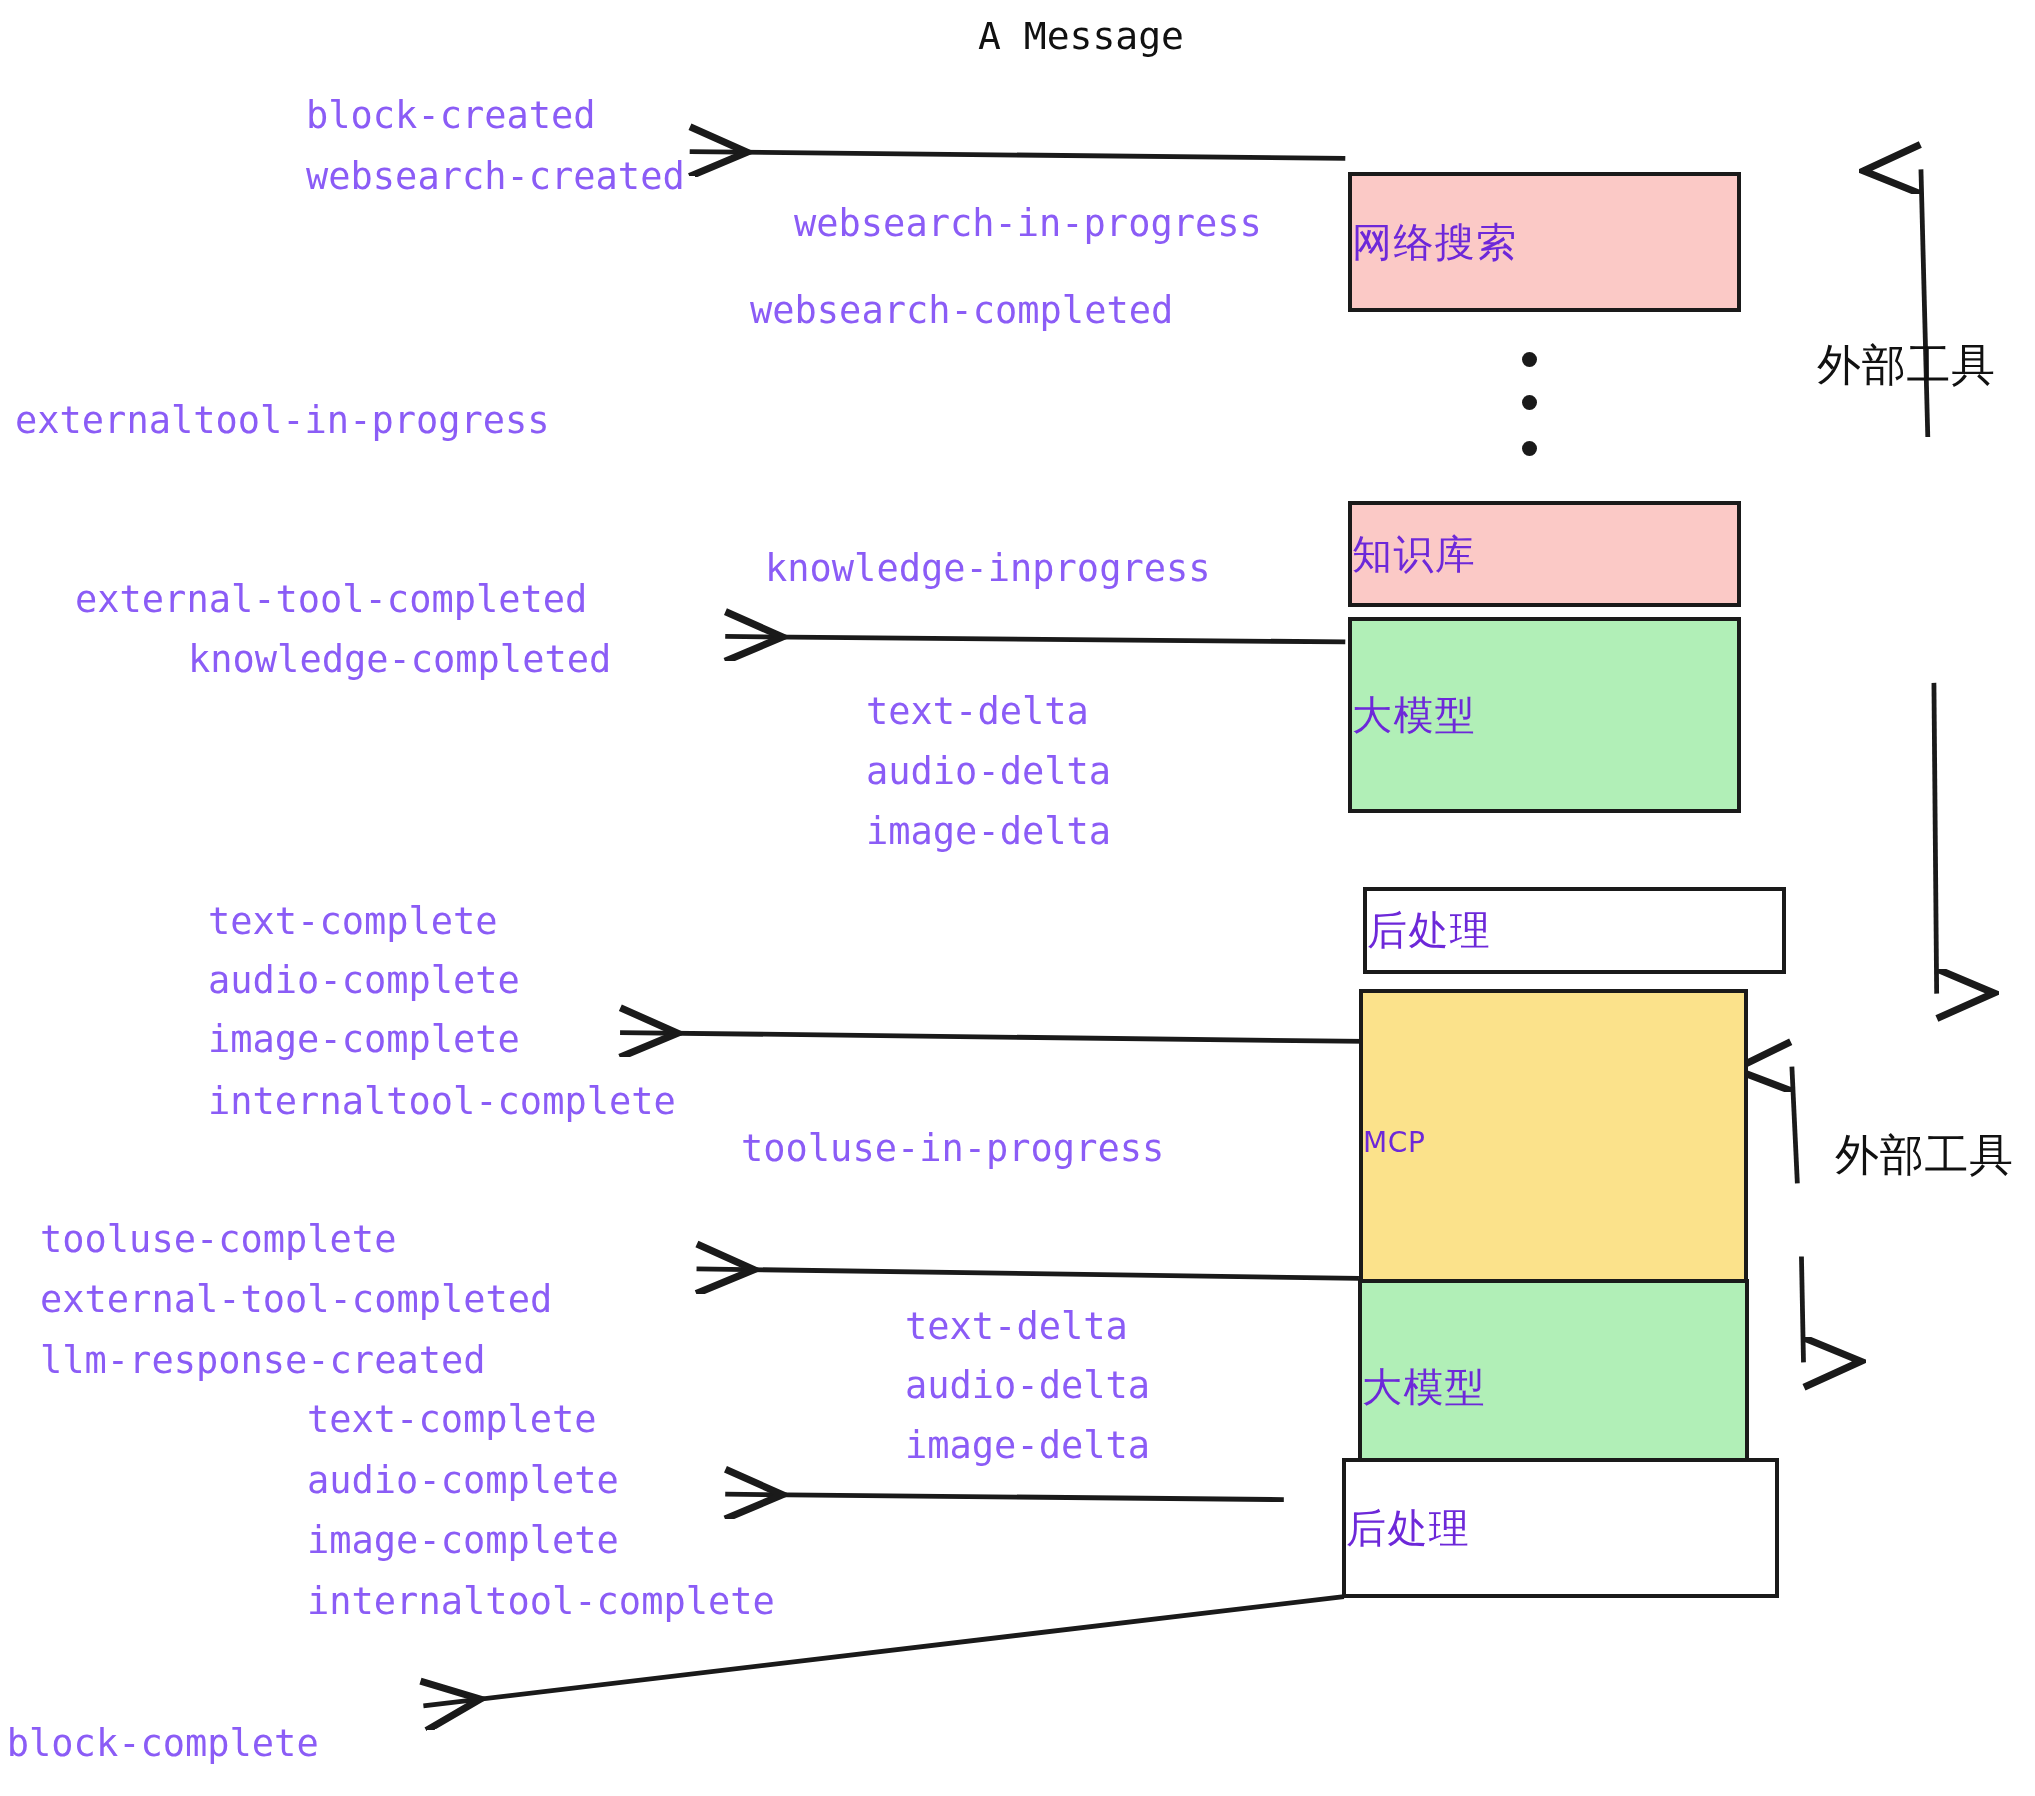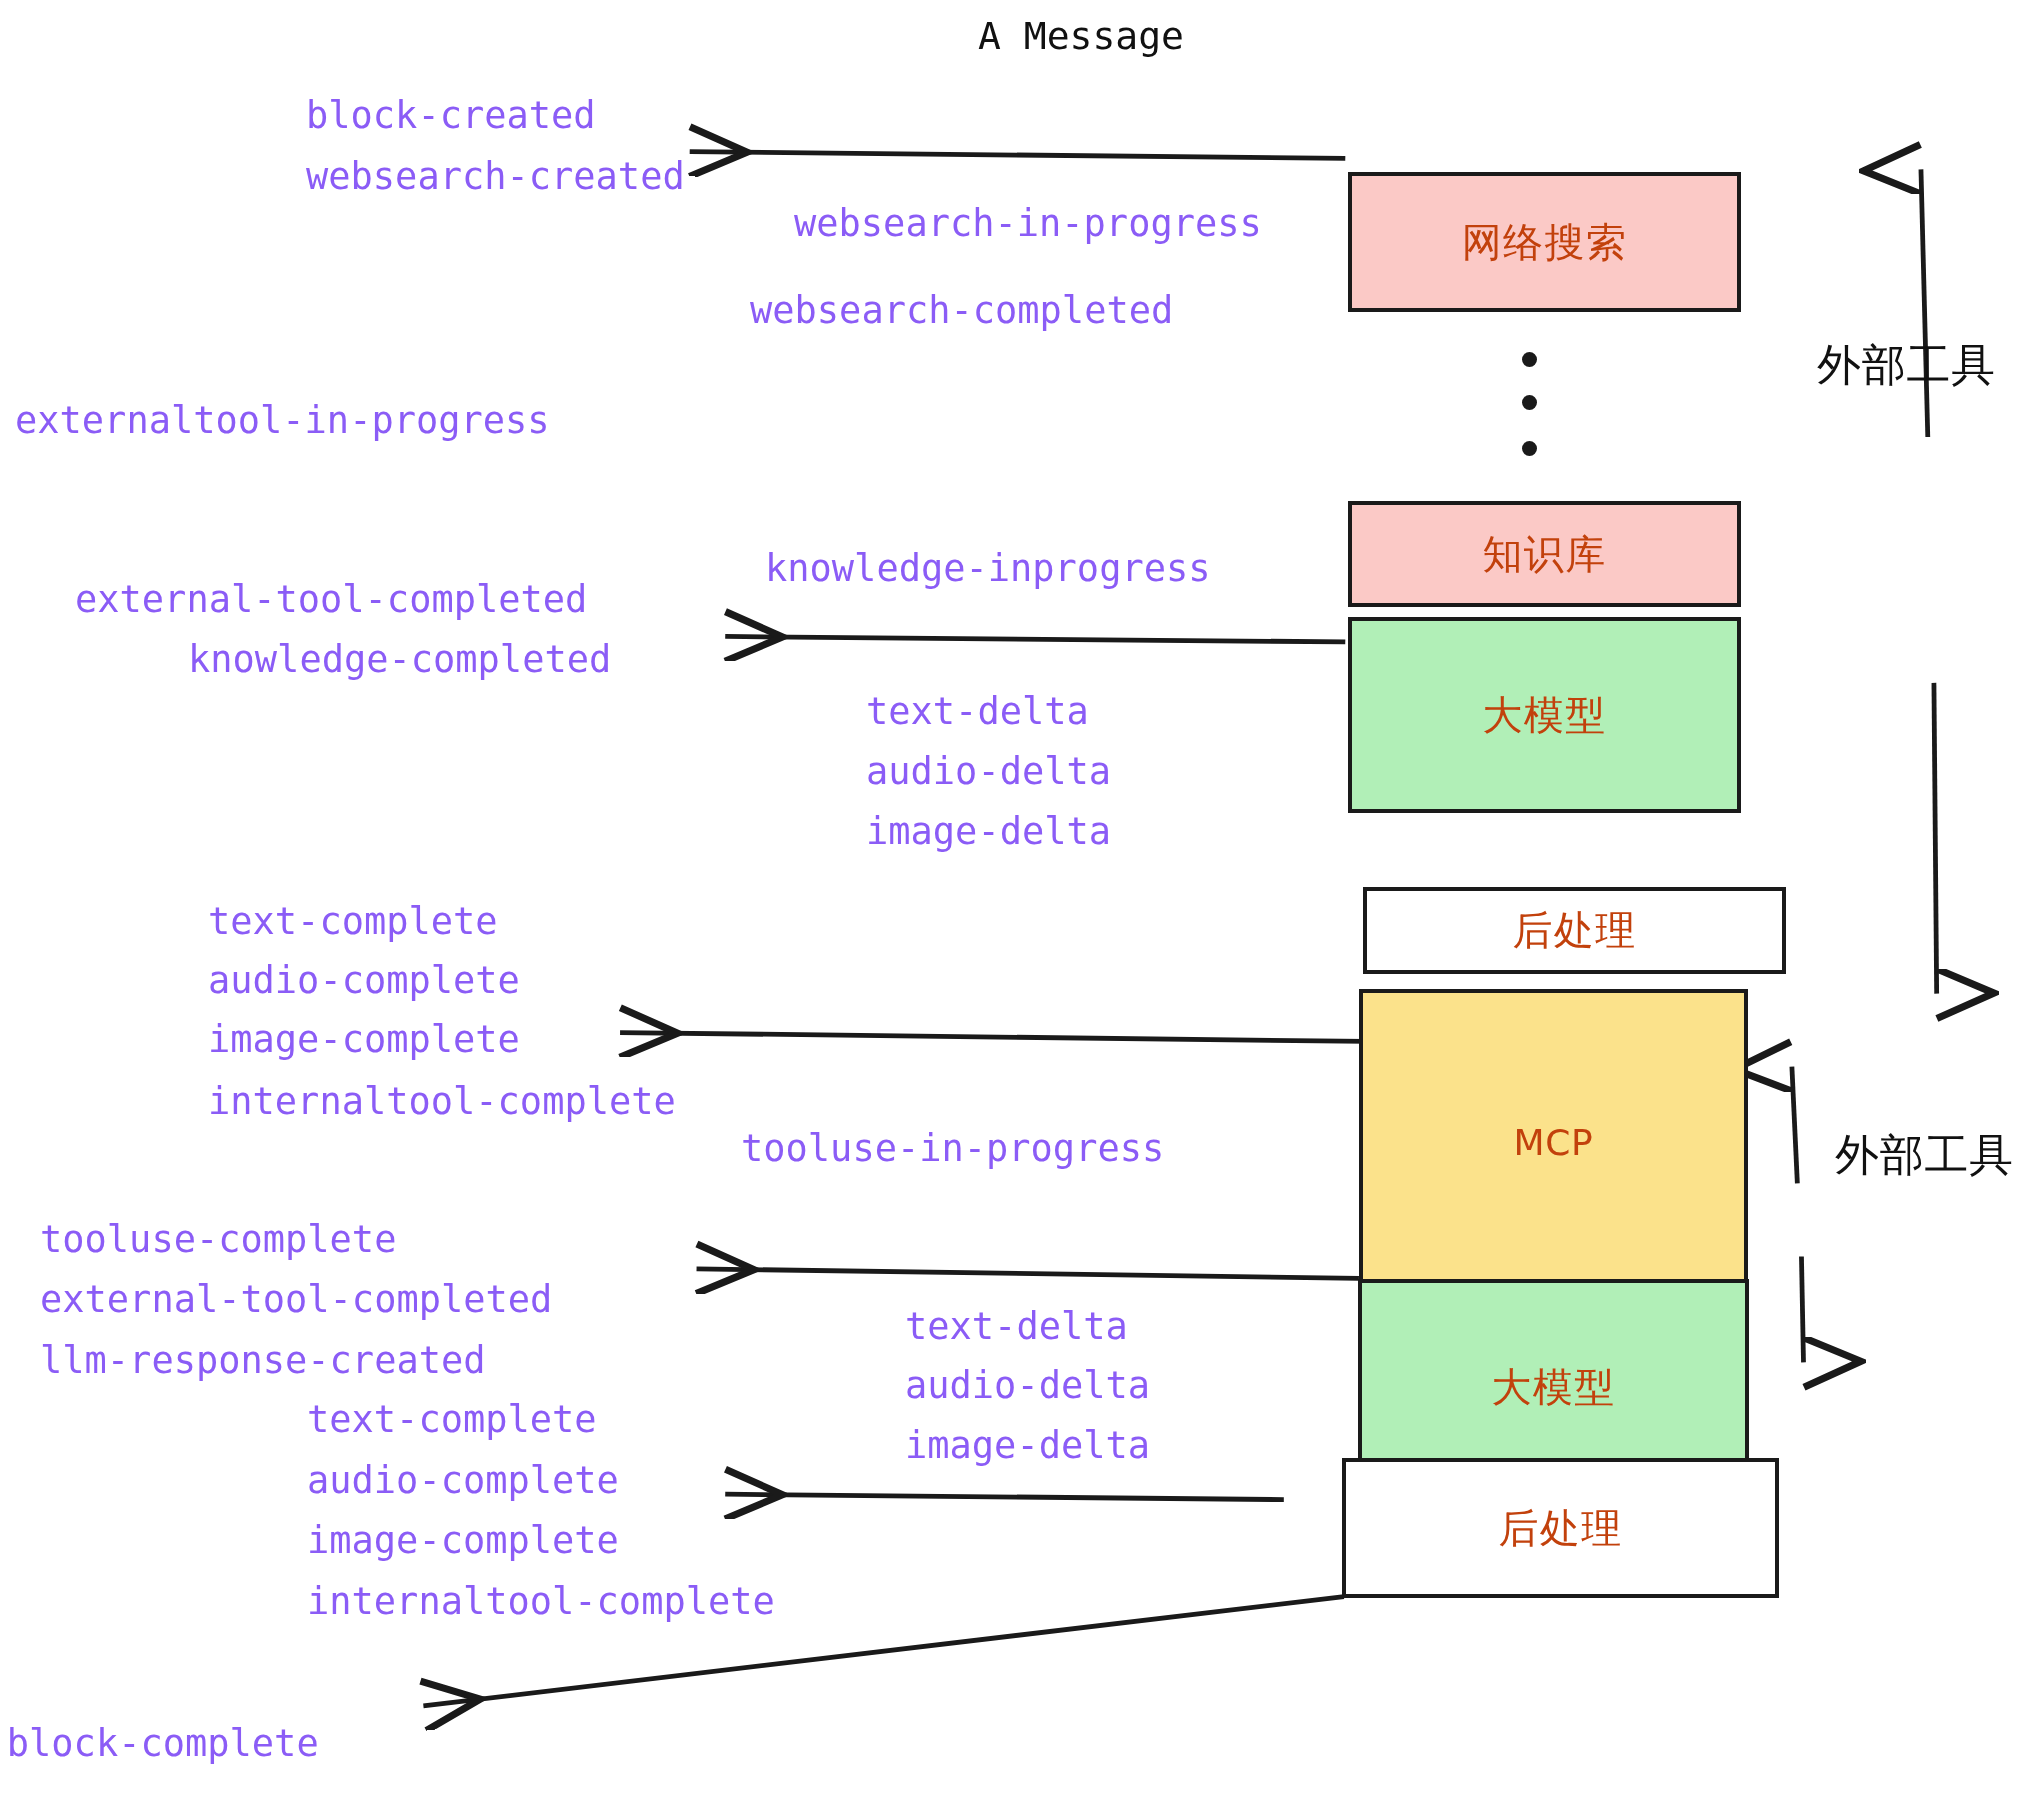--- a/index.html
+++ b/index.html
@@ -32,29 +32,29 @@
     font-size: 38px;
     color: #111111;
     white-space: nowrap;
   }
   .box {
     position: absolute;
     box-sizing: border-box;
     border: 4.1px solid #1a1a1a;
     display: flex;
     align-items: center;
-    justify-content: center;
+    justify-content: flex-start;
     font-family: "DejaVu Sans", sans-serif;
     font-size: 40px;
-    color: #c2410c;
+    color: #6d28d9;
     letter-spacing: 1.4px;
   }
   .box.mcp {
     font-family: "DejaVu Sans", sans-serif;
-    font-size: 36px;
+    font-size: 28px;
     letter-spacing: 0.7px;
   }
   .dot {
     position: absolute;
     width: 15px;
     height: 15px;
     border-radius: 50%;
     background: #1a1a1a;
   }
   .sidelabel {

